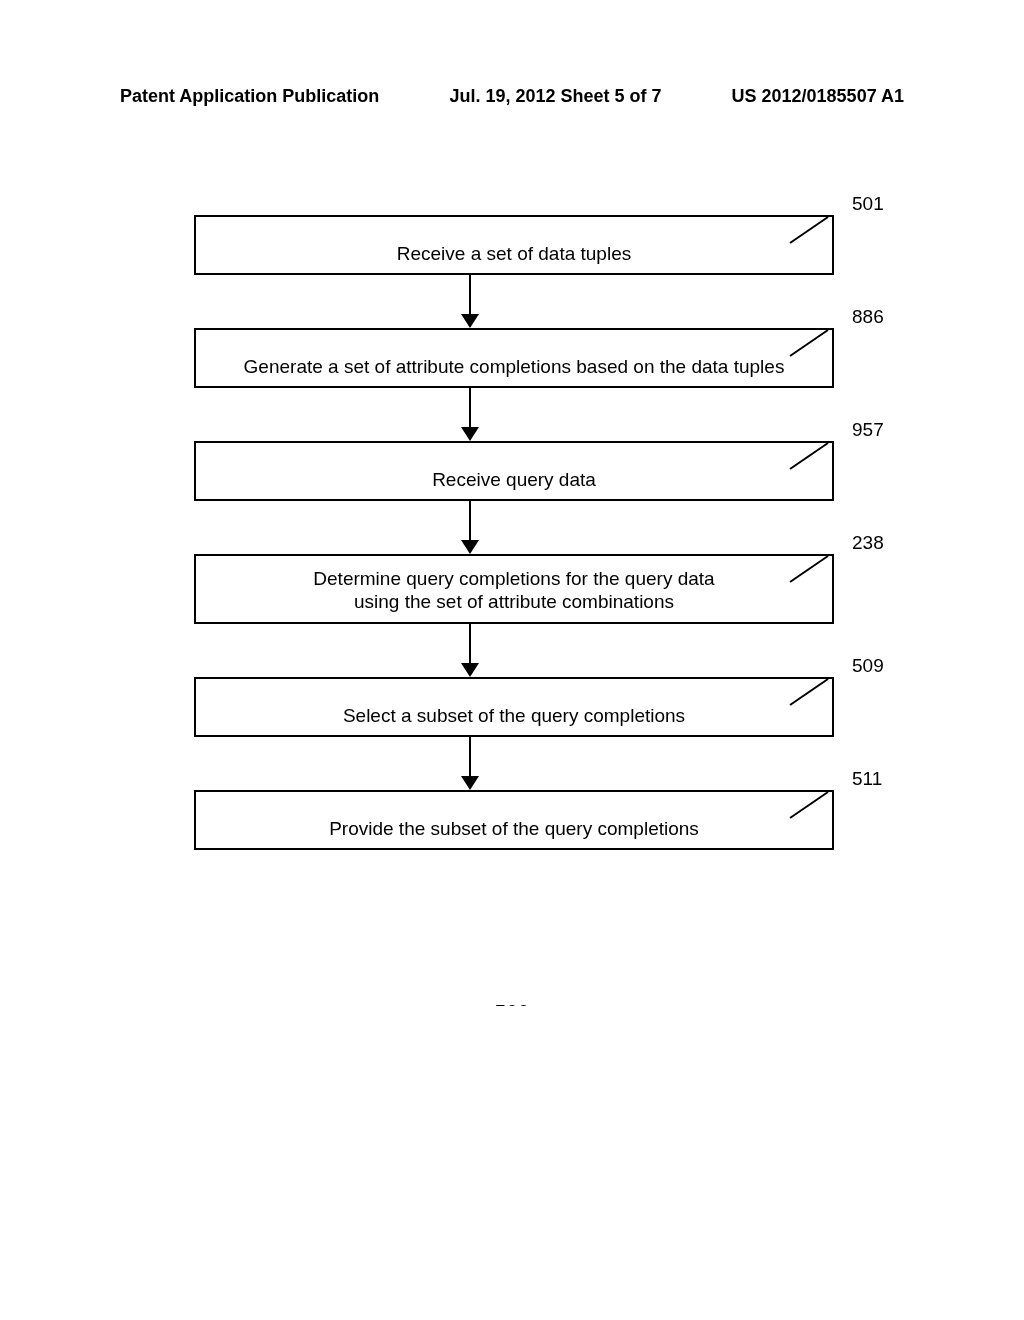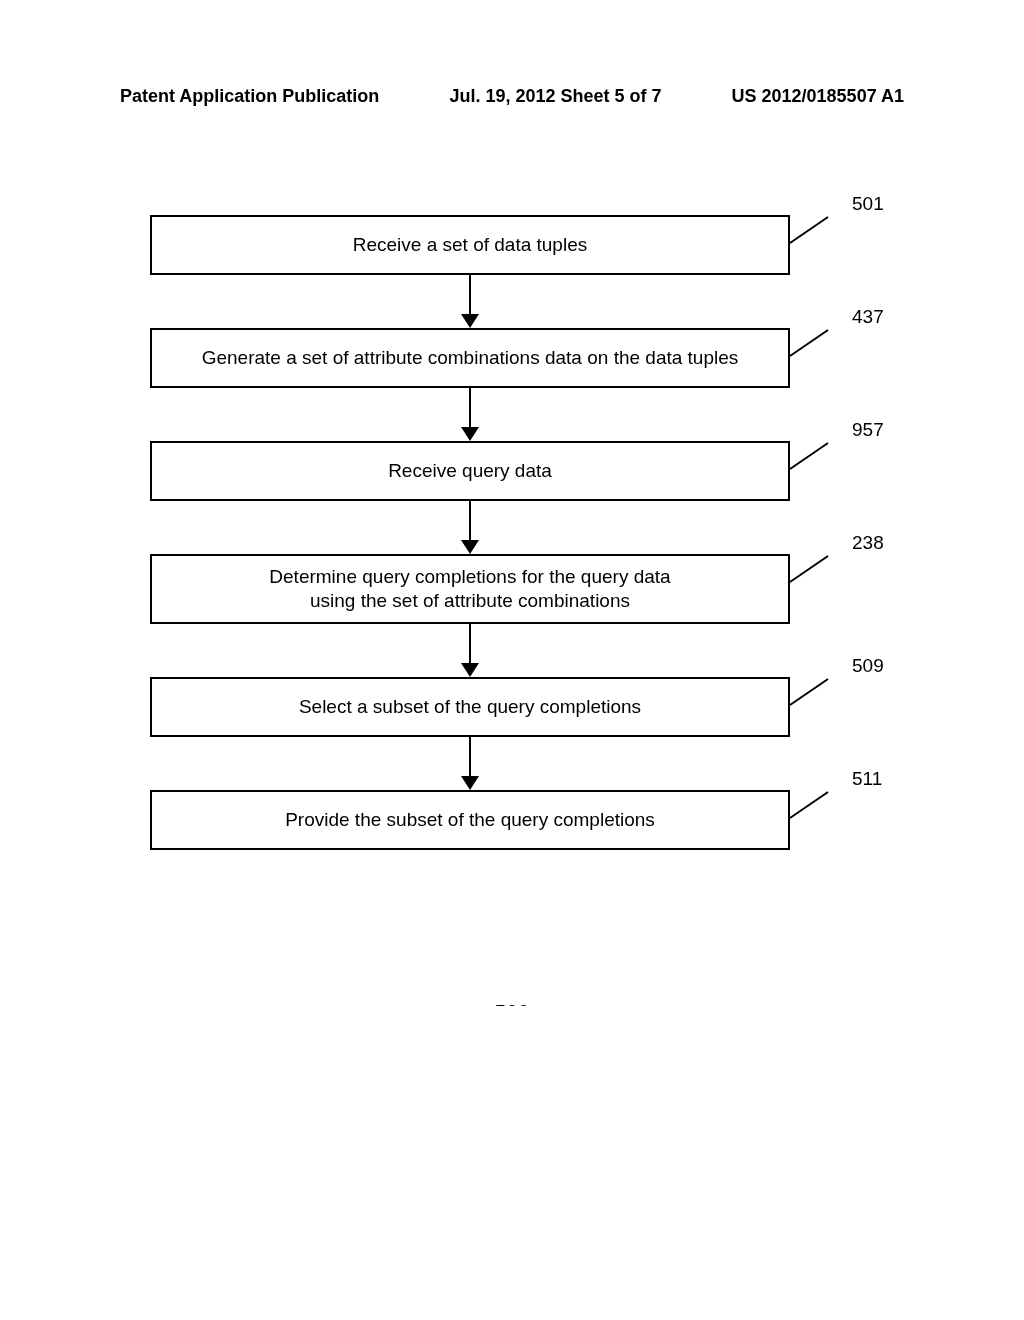--- a/index.html
+++ b/index.html
@@ -41,26 +41,27 @@
   }
   .step-wrap {
     position: relative;
     width: 100%;
   }
   .step {
     border: 2px solid #000;
     width: 100%;
     box-sizing: border-box;
     display: flex;
-    align-items: center;
+    align-items: flex-end;
     justify-content: center;
     text-align: center;
     font-size: 19px;
     background: #fff;
     padding: 8px 10px;
+    margin-left: 44px;
   }
   .step-multiline { line-height: 1.25; }
   .refnum {
     position: absolute;
     font-size: 19px;
   }
   .arrow-between {
     display: flex;
     flex-direction: column;
     align-items: center;
@@ -131,26 +132,26 @@
       <div class="refnum" style="left:702px; top:-22px;">501</div>
     </div>
 
     <div class="arrow-between">
       <div class="arrow-stem" style="height:40px;"></div>
       <div class="arrow-head"></div>
     </div>
 
     <div class="step-wrap">
       <div class="step" style="height:60px;">
-        <span>Generate a set of attribute combinations data on the data tuples</span>
-      </div>
-      <svg class="leader-svg" style="left:640px; top:0px;" width="60" height="30">
-        <line x1="0" y1="28" x2="38" y2="2" stroke="#000" stroke-width="2"></line>
-      </svg>
-      <div class="refnum" style="left:702px; top:-22px;">437</div>
+        <span>Generate a set of attribute completions based on the data tuples</span>
+      </div>
+      <svg class="leader-svg" style="left:640px; top:0px;" width="60" height="30">
+        <line x1="0" y1="28" x2="38" y2="2" stroke="#000" stroke-width="2"></line>
+      </svg>
+      <div class="refnum" style="left:702px; top:-22px;">886</div>
     </div>
 
     <div class="arrow-between">
       <div class="arrow-stem" style="height:40px;"></div>
       <div class="arrow-head"></div>
     </div>
 
     <div class="step-wrap">
       <div class="step" style="height:60px;">
         <span>Receive query data</span>

